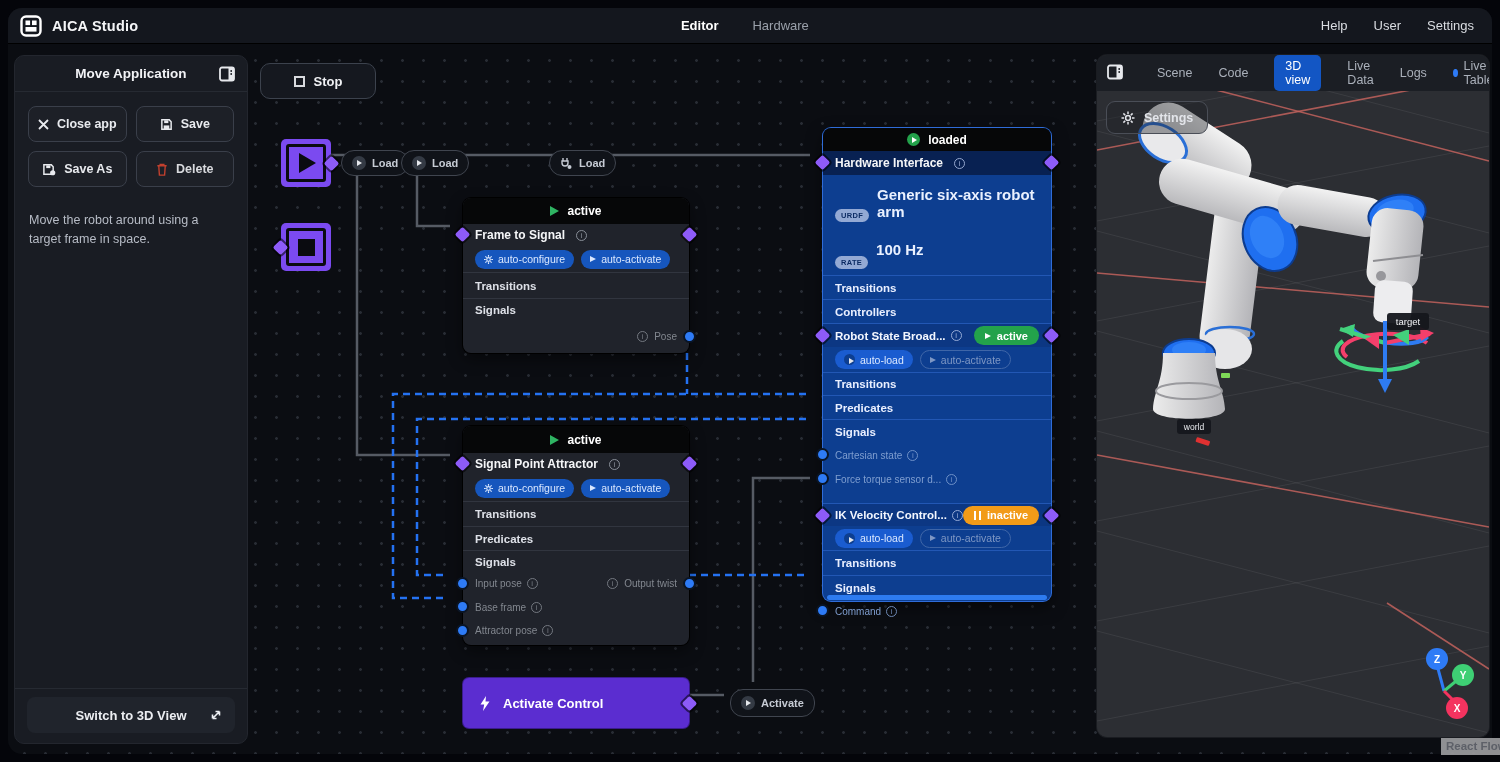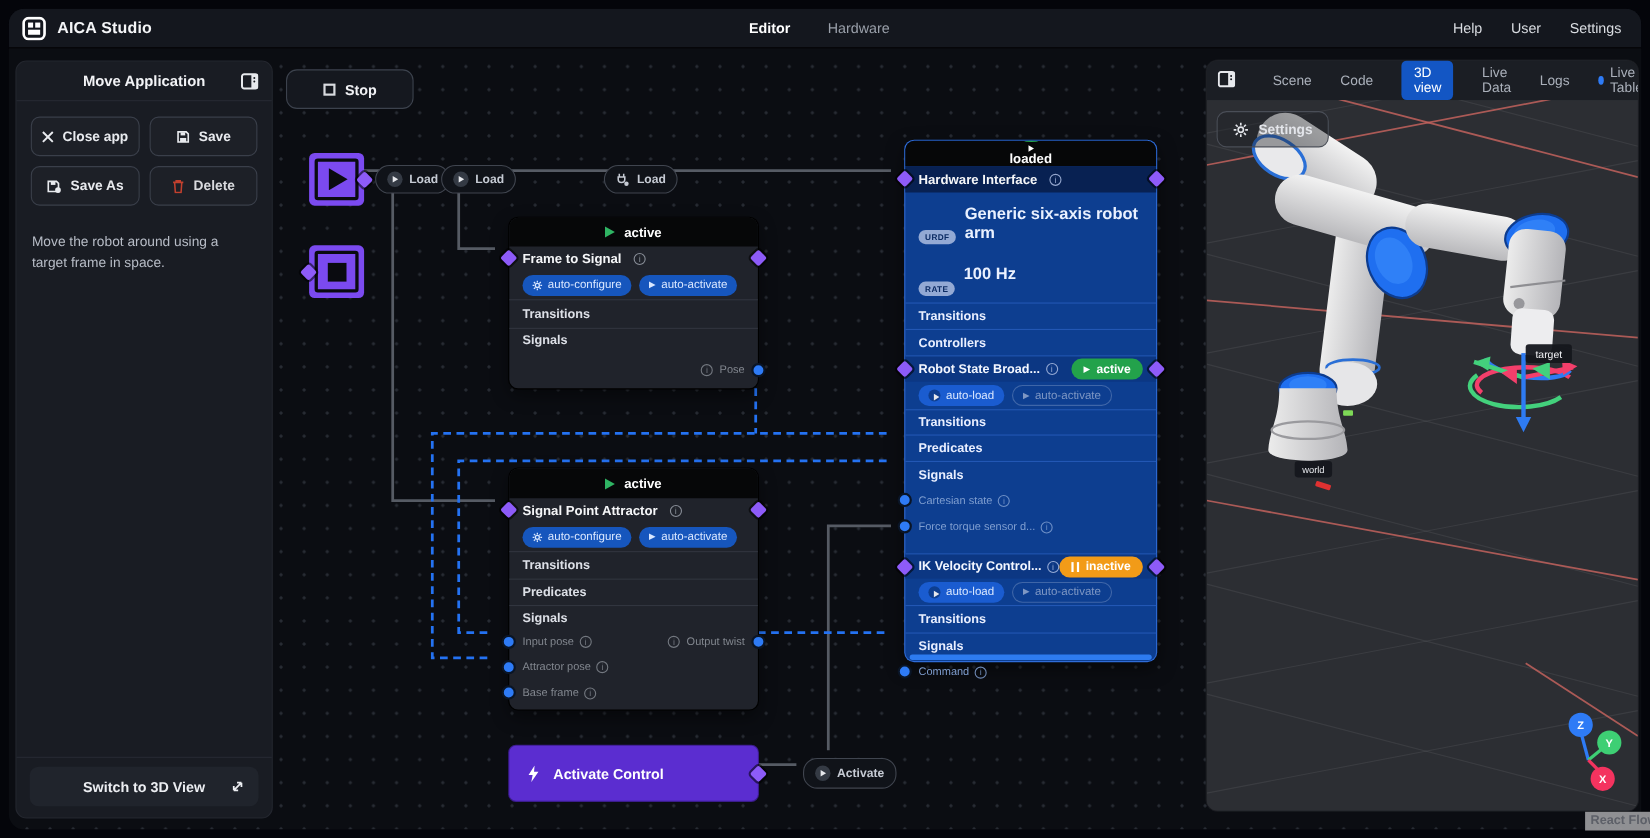--- a/index.html
+++ b/index.html
@@ -310,34 +310,34 @@
       </div>
     <div class="row" style="height:23px;">
       <span class="dim">Input pose</span>
         <span class="info dim"></span>
       <span style="flex:1;"></span>
       <span class="info dim" style="margin-right:6px;"></span>
         <span class="dim">Output twist</span>
       <span class="port" style="left:-7px; top:5px;"></span>
       <span class="port" style="right:-7px; top:5px;"></span>
     </div>
+    <div class="row" style="height:24px;">
+      <span class="dim">Base frame</span>
+        <span class="info dim"></span>
+      <span class="port" style="left:-7px; top:5px;"></span>
+    </div>
     <div class="row" style="height:23px;">
       <span class="dim">Attractor pose</span>
         <span class="info dim"></span>
       <span class="port" style="left:-7px; top:5px;"></span>
     </div>
-    <div class="row" style="height:24px;">
-      <span class="dim">Base frame</span>
-        <span class="info dim"></span>
-      <span class="port" style="left:-7px; top:5px;"></span>
-    </div>
   </div>
 
   <div class="node blue-node" style="left:815px; top:120px; width:228px; height:473px;">
-    <div class="node-hdr" style="height:23px;flex-direction:column;">
+    <div class="node-hdr" style="height:23px;">
         <span class="circle-play"></span>
         <span>loaded</span>
       </div>
     <div class="row titlerow" style="height:24px;">
       <span>Hardware Interface</span>
         <span class="info" style="color:#aebfe4;"></span>
       <span class="diamond" style="left:-6px; top:6px;"></span>
       <span class="diamond" style="right:-6px; top:6px;"></span>
     </div>
     <div style="padding:8px 12px 6px 12px;">

